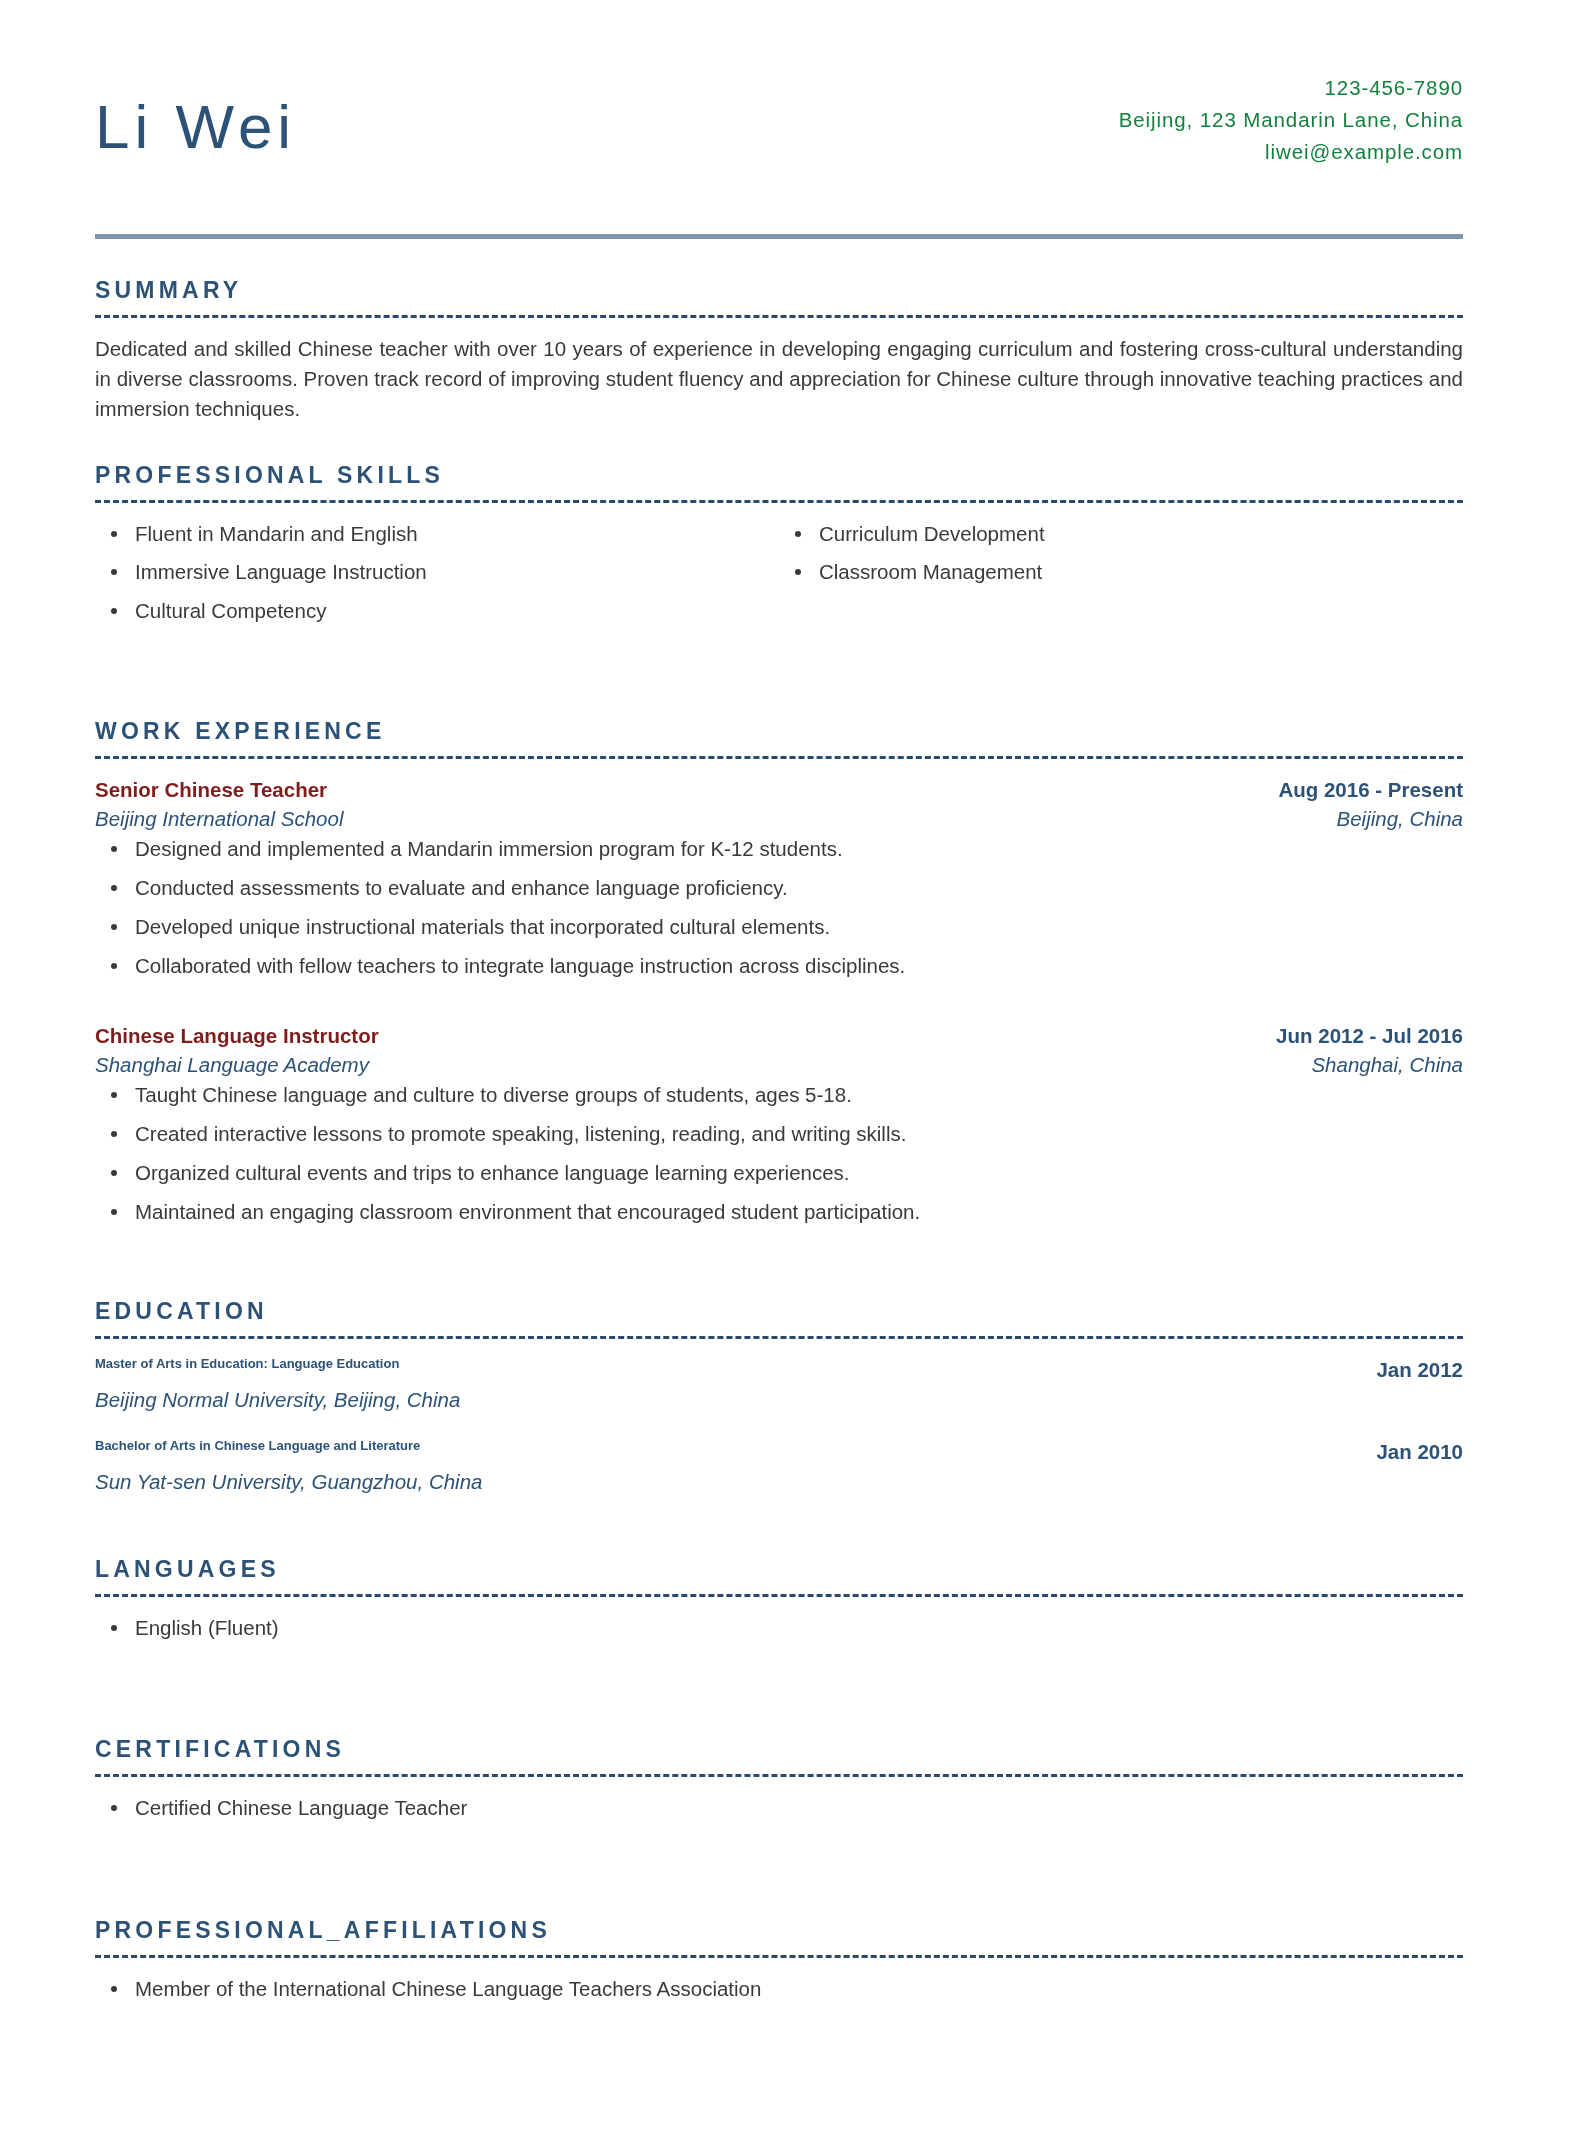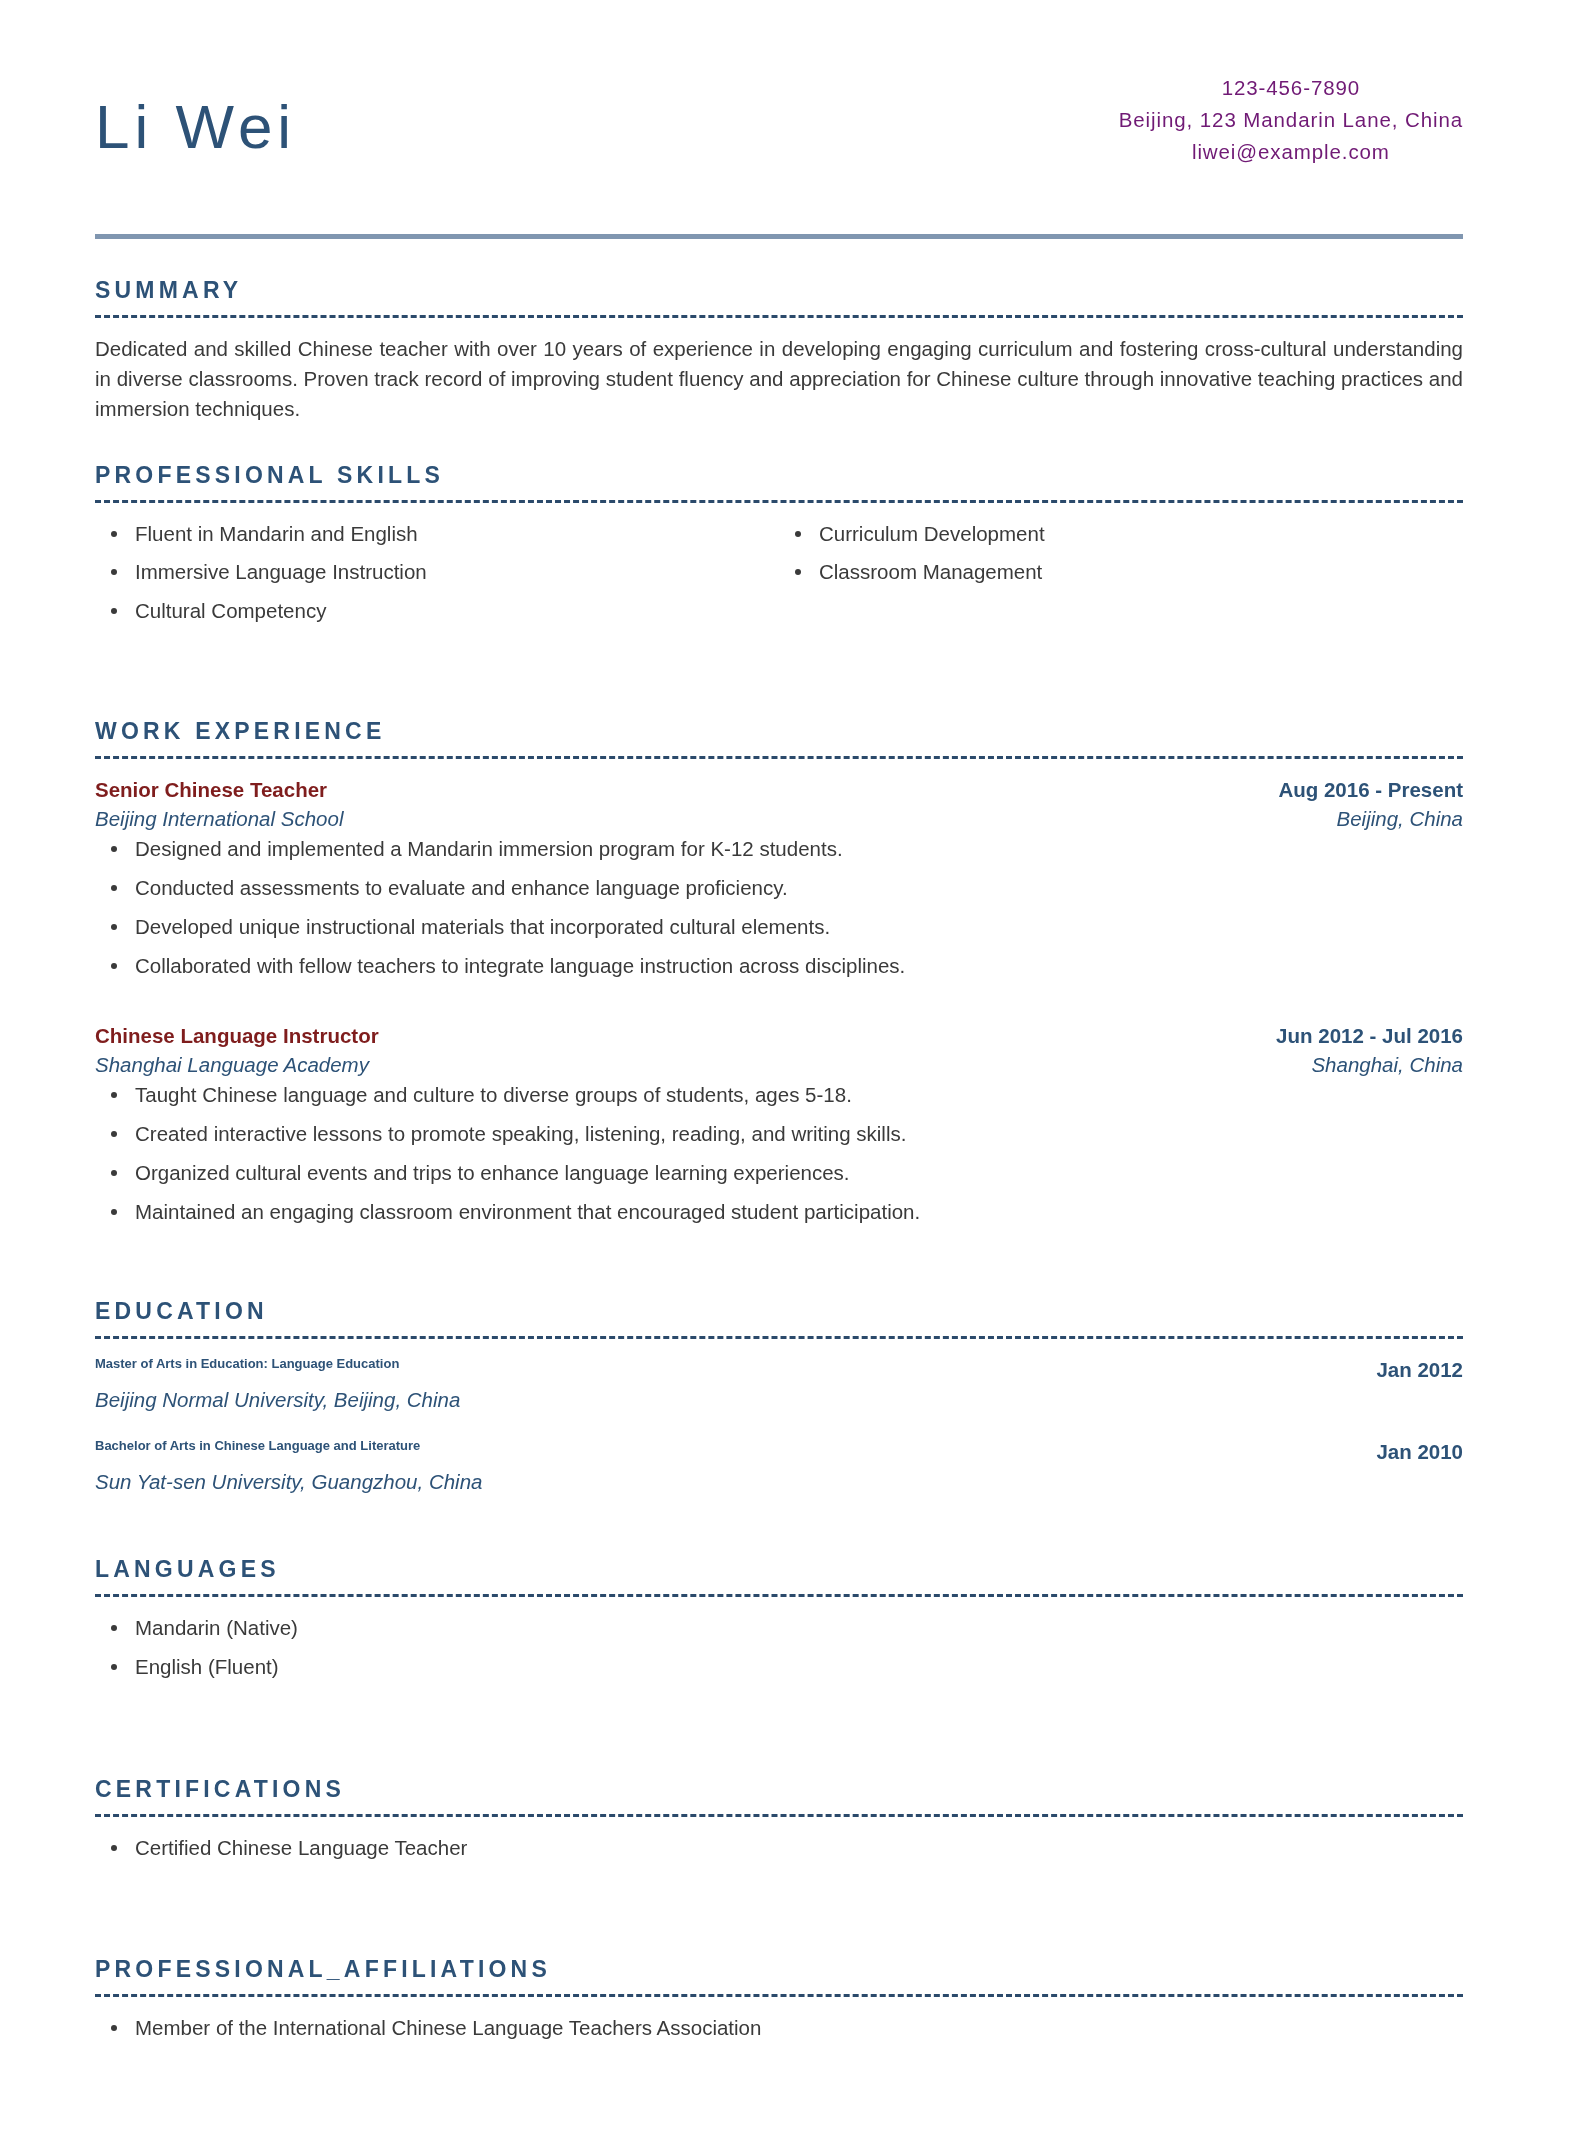--- a/index.html
+++ b/index.html
@@ -30,24 +30,24 @@
   .name {
     font-size: 62px;
     font-weight: 400;
     color: #2d5277;
     letter-spacing: 5px;
     line-height: 1.05;
     margin-top: 32px;
     white-space: nowrap;
   }
   .contact {
-    text-align: center;
+    text-align: right;
     font-size: 20.5px;
     line-height: 1.55;
-    color: #701a75;
+    color: #15803d;
     letter-spacing: 0.9px;
     padding-top: 10px;
   }
   .contact div { white-space: nowrap; }
 
   
   .top-rule {
     height: 5px;
     background: #8096b0;
     margin-top: 52px;
@@ -297,21 +297,20 @@
           </div>
         </div>
     </div>
   </div>
 
   <div class="section">
     <div class="section-title">LANGUAGES</div>
     <div class="divider"></div>
     <div class="section-body">
       <ul class="bullets">
-          <li>Mandarin (Native)</li>
           <li>English (Fluent)</li>
         </ul>
     </div>
   </div>
 
   <div class="pad-lg"></div>
 
   <div class="section">
     <div class="section-title">CERTIFICATIONS</div>
     <div class="divider"></div>

